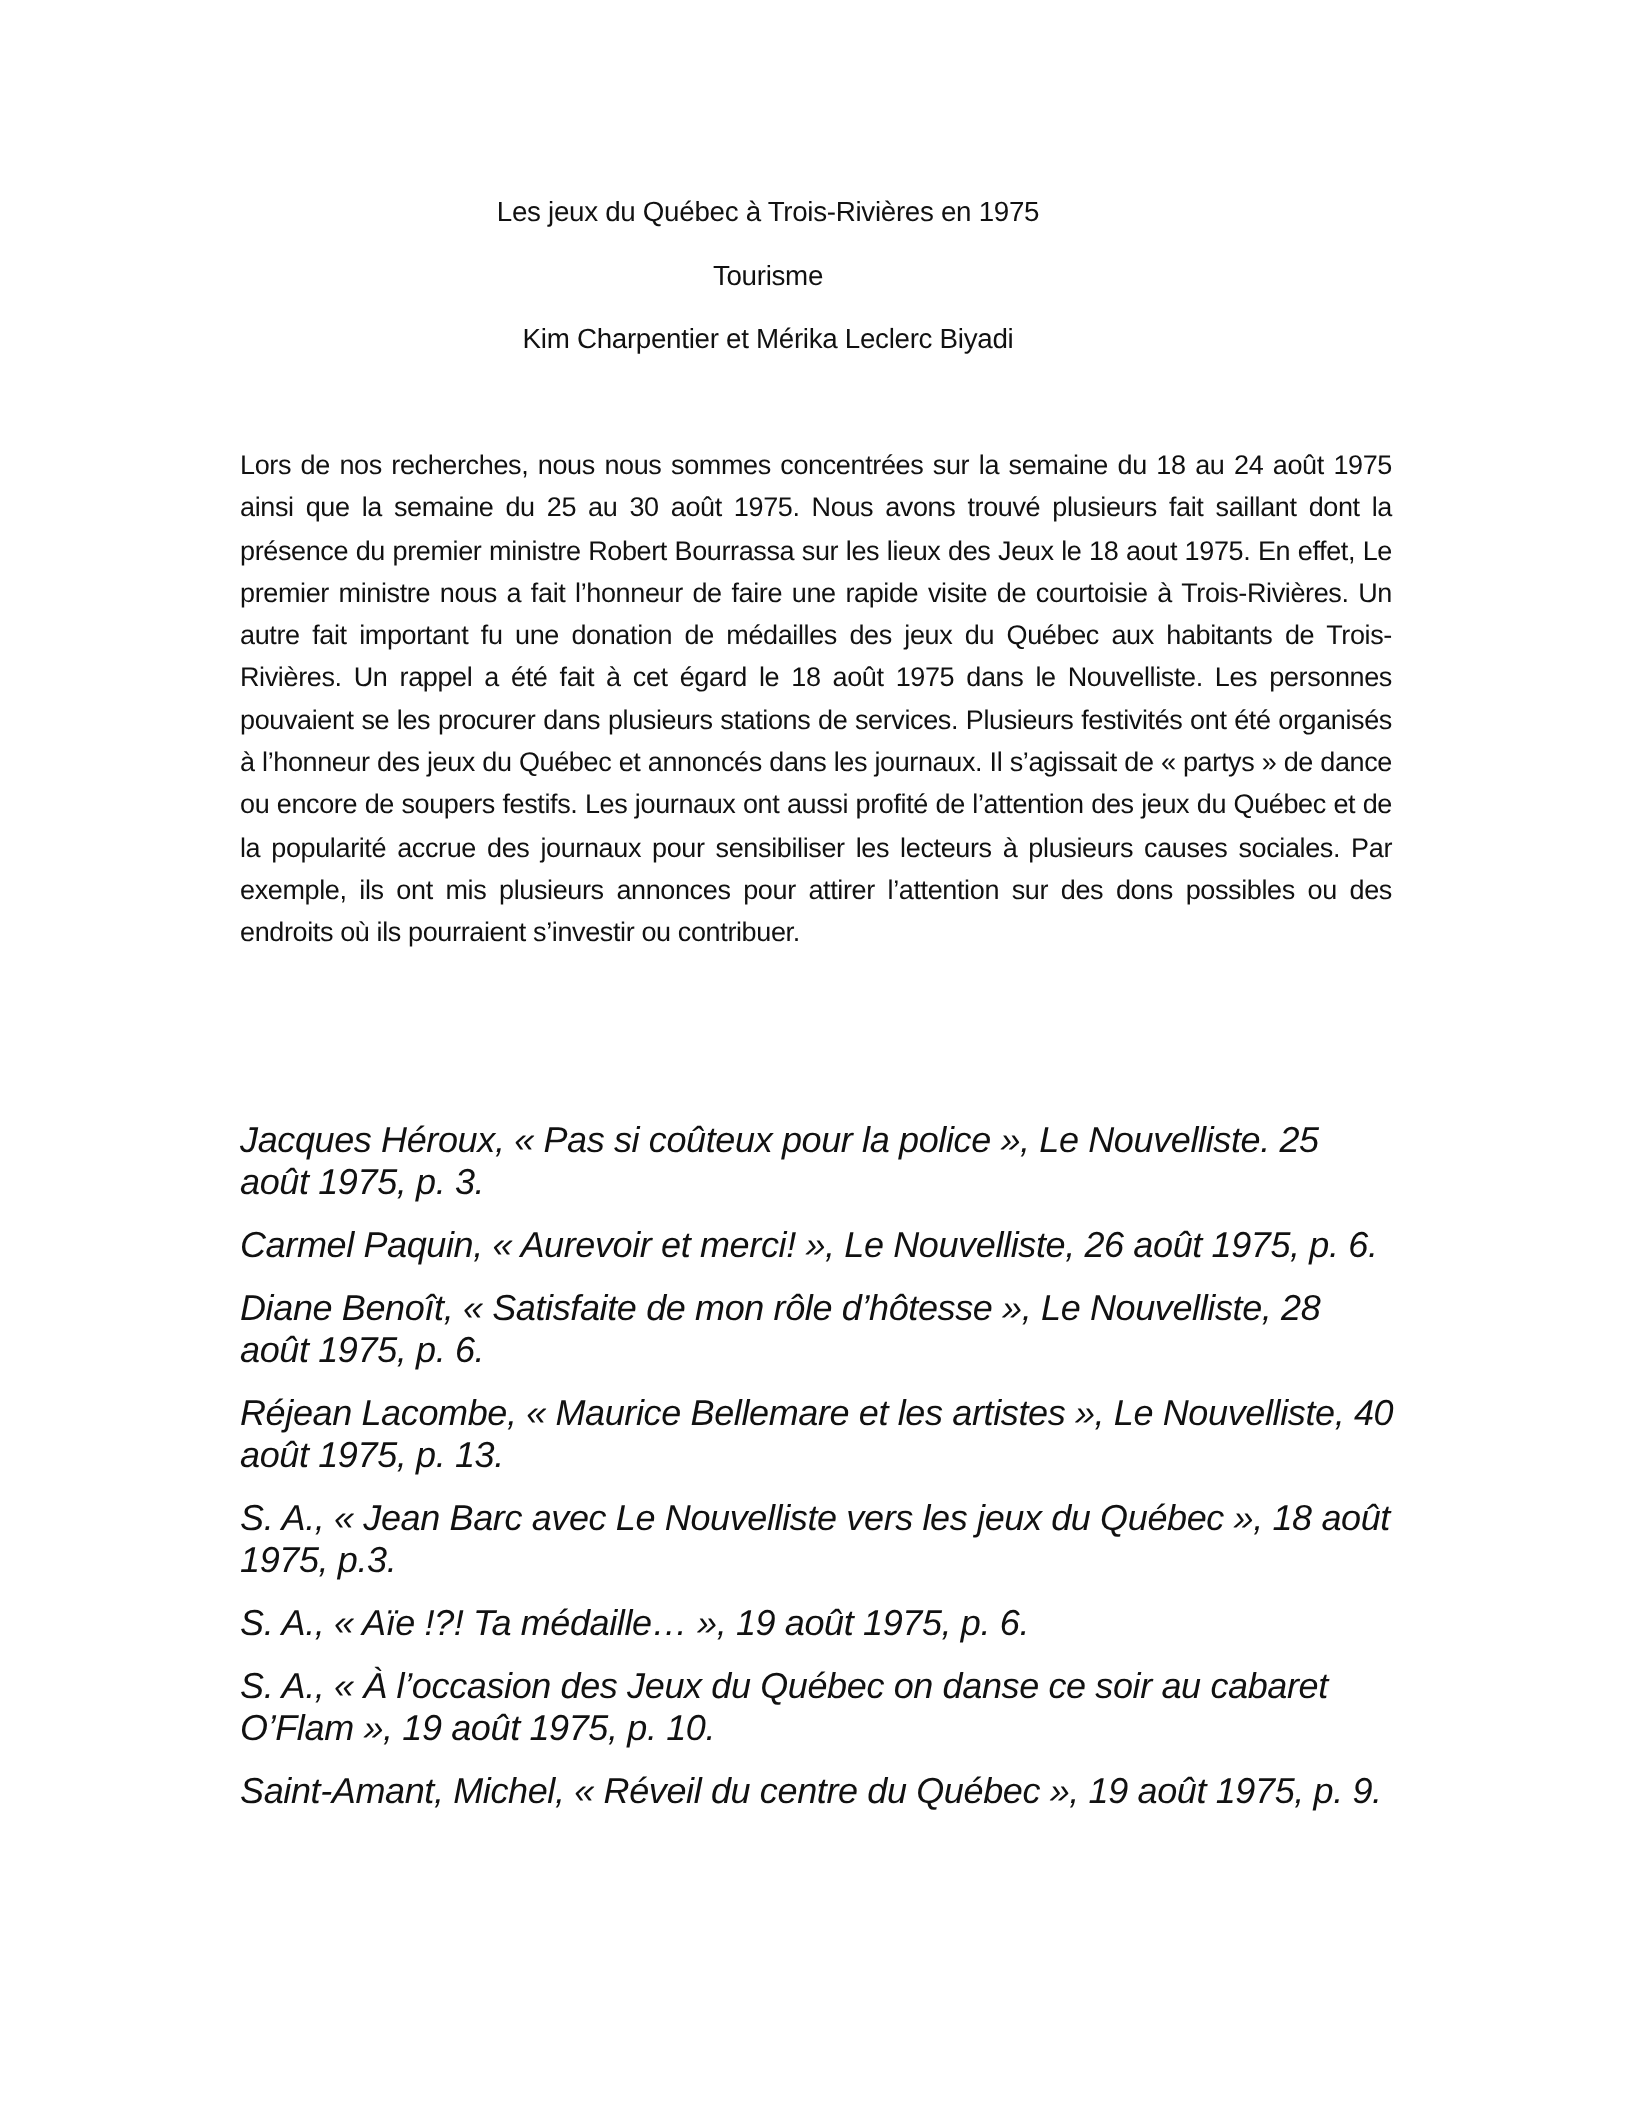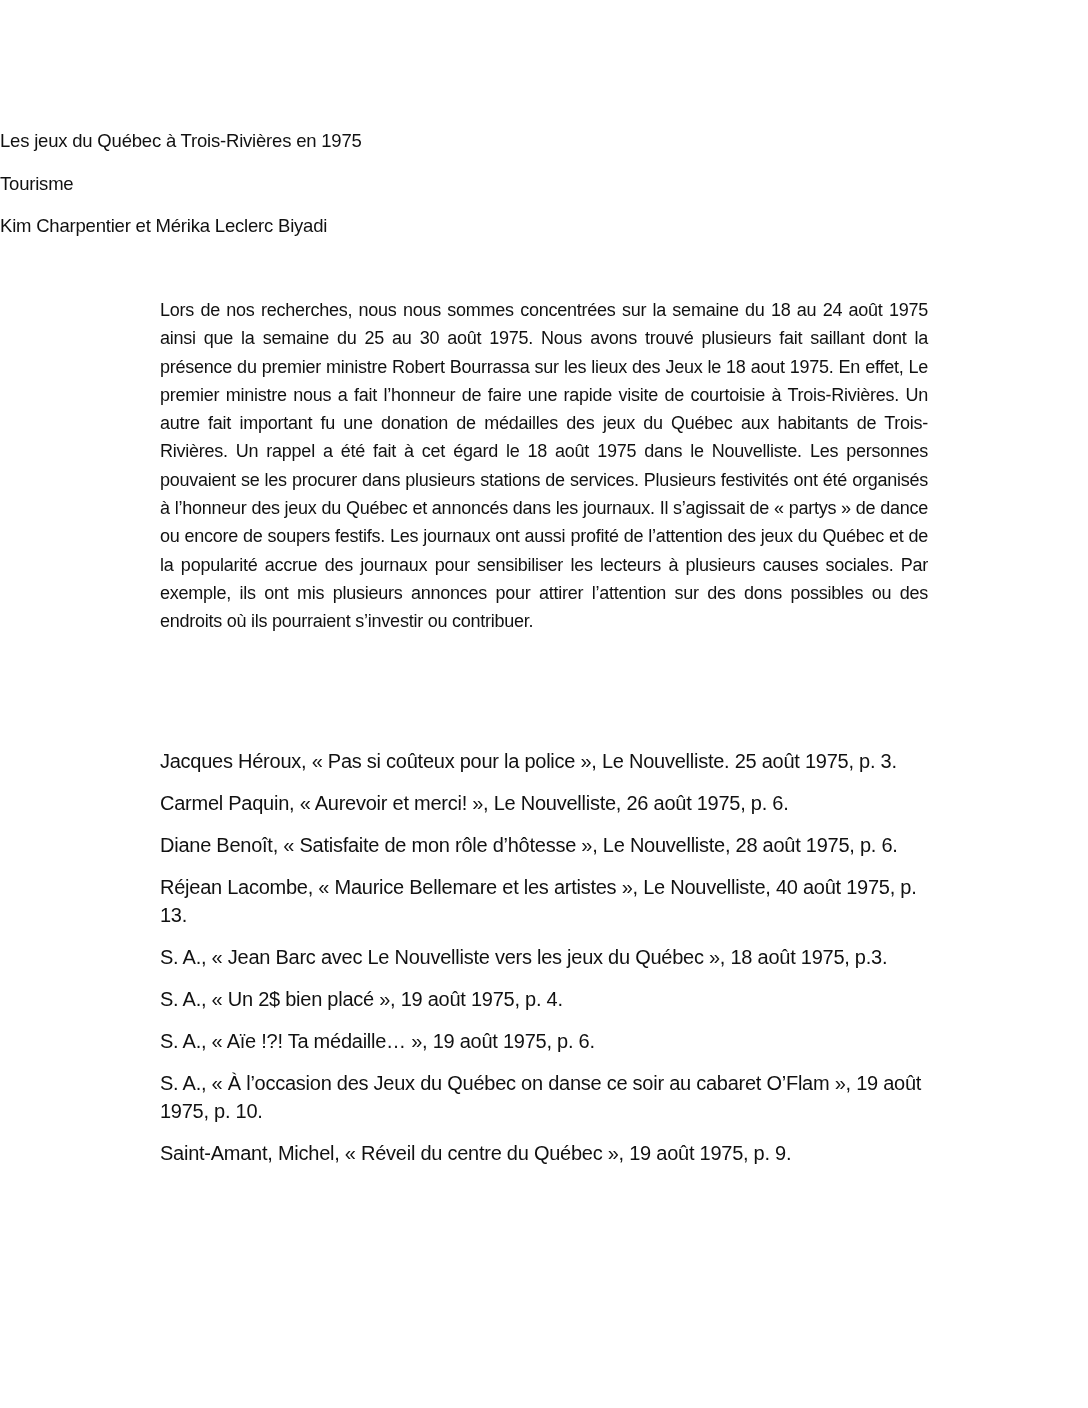--- a/index.html
+++ b/index.html
@@ -19,20 +19,21 @@
       position: absolute;
       left: 0; top: 0;
       width: 1088px;
       height: 1408px;
       background: #ffffff;
     }
     .header-line {
       position: absolute;
       left: 0;
       width: 1024px;
+      text-align: center;
       font-size: 18.5px;
       line-height: 24px;
       letter-spacing: -0.2px;
     }
     #title { top: 129px; }
     #subject { top: 172px; }
     #authors { top: 214px; }
 
     .body-para {
       position: absolute;
@@ -49,42 +50,42 @@
     .refs {
       position: absolute;
       left: 160px;
       width: 770px;
       top: 747px;
       margin: 0;
       padding: 0;
       list-style: none;
     }
     .ref {
-      font-size: 20px;
+      font-size: 24px;
       line-height: 28px;
       letter-spacing: -0.25px;
       margin: 0 0 14px 0;
       padding: 0;
+      font-style: italic;
     }
     .ref.last-gap { margin-top: 4px; }
   </style>
 </head>
 <body>
 
 <div class="page">
   <div id="title" class="header-line">Les jeux du Québec à Trois-Rivières en 1975</div>
   <div id="subject" class="header-line">Tourisme</div>
   <div id="authors" class="header-line">Kim Charpentier et Mérika Leclerc Biyadi</div>
 
   <p class="body-para">Lors de nos recherches, nous nous sommes concentrées sur la semaine du 18 au 24 août 1975 ainsi que la semaine du 25 au 30 août 1975. Nous avons trouvé plusieurs fait saillant dont la présence du premier ministre Robert Bourrassa sur les lieux des Jeux le 18 aout 1975. En effet, Le premier ministre nous a fait l’honneur de faire une rapide visite de courtoisie à Trois-Rivières. Un autre fait important fu une donation de médailles des jeux du Québec aux habitants de Trois-Rivières. Un rappel a été fait à cet égard le 18 août 1975 dans le Nouvelliste. Les personnes pouvaient se les procurer dans plusieurs stations de services. Plusieurs festivités ont été organisés à l’honneur des jeux du Québec et annoncés dans les journaux. Il s’agissait de « partys » de dance ou encore de soupers festifs. Les journaux ont aussi profité de l’attention des jeux du Québec et de la popularité accrue des journaux pour sensibiliser les lecteurs à plusieurs causes sociales. Par exemple, ils ont mis plusieurs annonces pour attirer l’attention sur des dons possibles ou des endroits où ils pourraient s’investir ou contribuer.</p>
 
   <ul class="refs">
     <li class="ref">Jacques Héroux, « Pas si coûteux pour la police », Le Nouvelliste. 25 août 1975, p. 3.</li>
     <li class="ref">Carmel Paquin, « Aurevoir et merci! », Le Nouvelliste, 26 août 1975, p. 6.</li>
     <li class="ref">Diane Benoît, « Satisfaite de mon rôle d’hôtesse », Le Nouvelliste, 28 août 1975, p. 6.</li>
     <li class="ref">Réjean Lacombe, « Maurice Bellemare et les artistes », Le Nouvelliste, 40 août 1975, p. 13.</li>
     <li class="ref">S. A., « Jean Barc avec Le Nouvelliste vers les jeux du Québec », 18 août 1975, p.3.</li>
-    <li class="ref">S. A., « Un 2$ bien placé », 19 août 1975, p. 4.</li>
     <li class="ref">S. A., « Aïe !?! Ta médaille… », 19 août 1975, p. 6.</li>
     <li class="ref">S. A., « À l’occasion des Jeux du Québec on danse ce soir au cabaret O’Flam », 19 août 1975, p. 10.</li>
     <li class="ref last-gap">Saint-Amant, Michel, « Réveil du centre du Québec », 19 août 1975, p. 9.</li>
   </ul>
 </div>
 
 </body></html>

